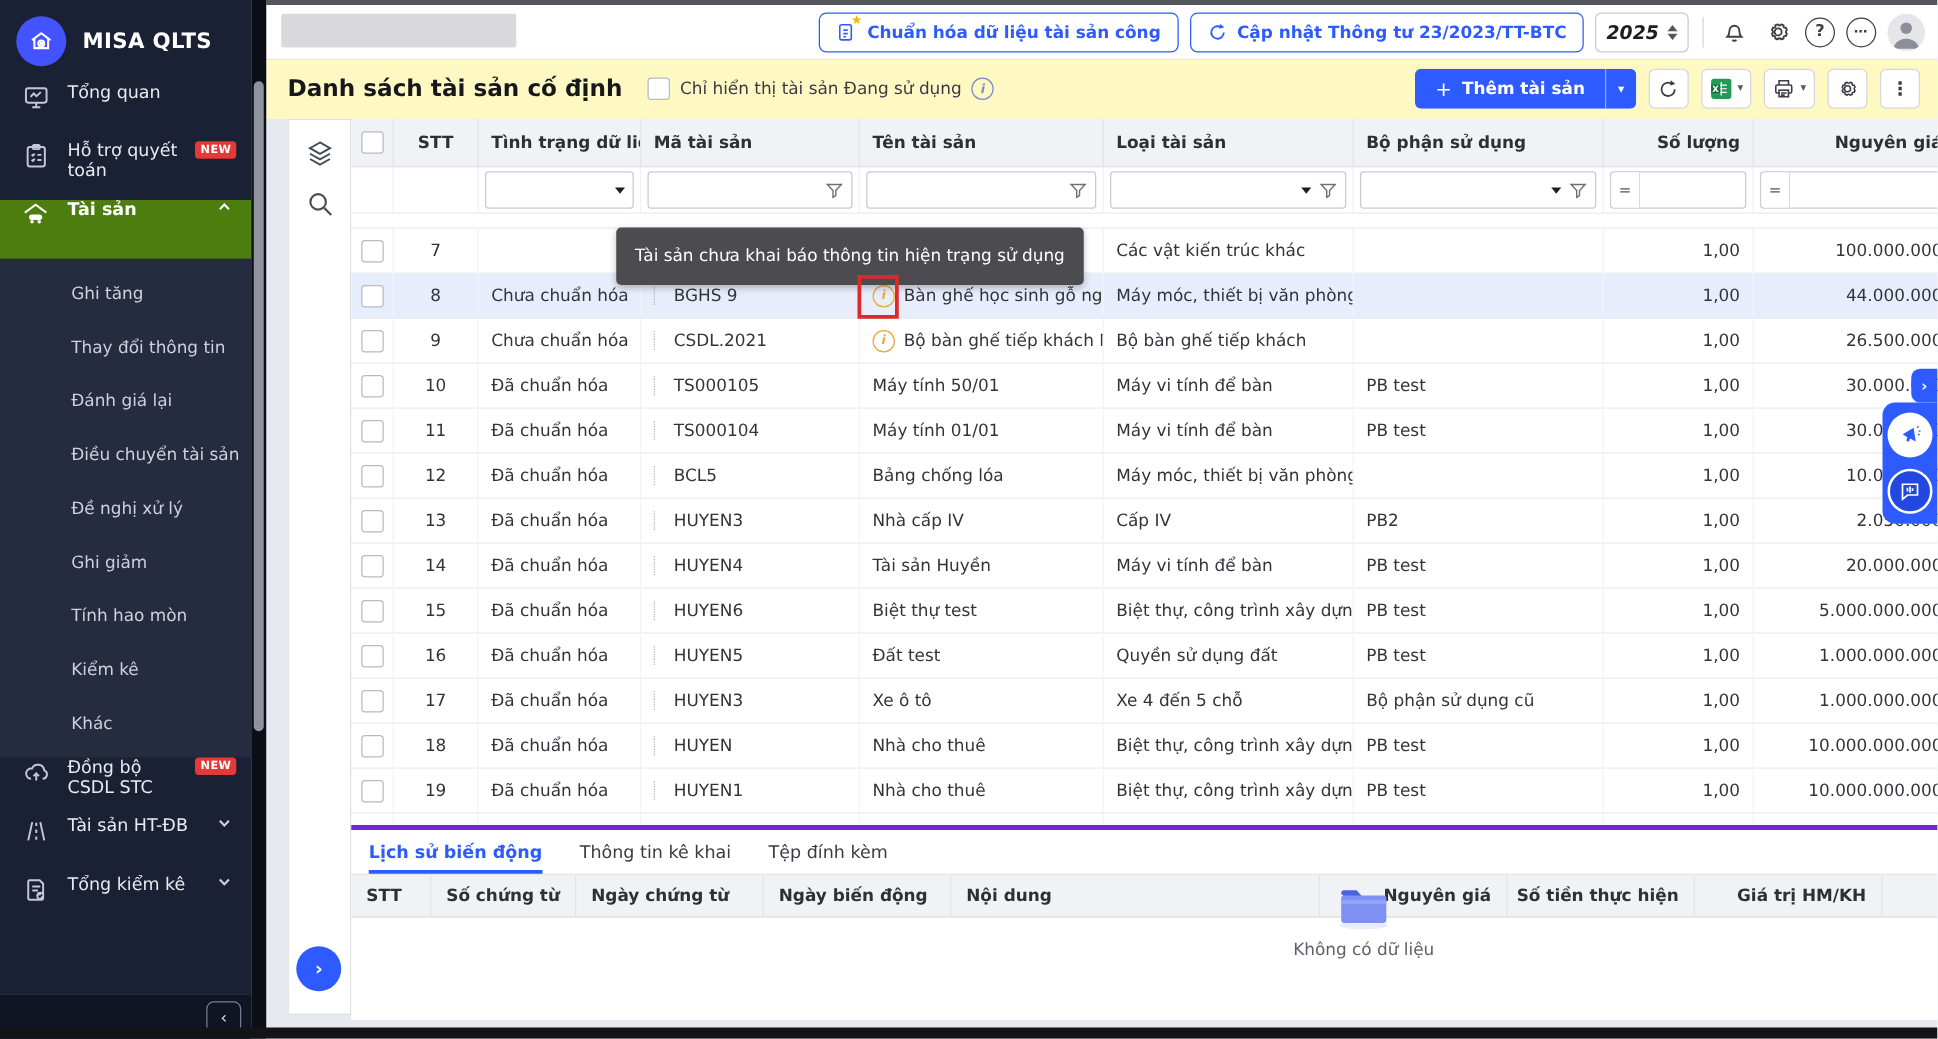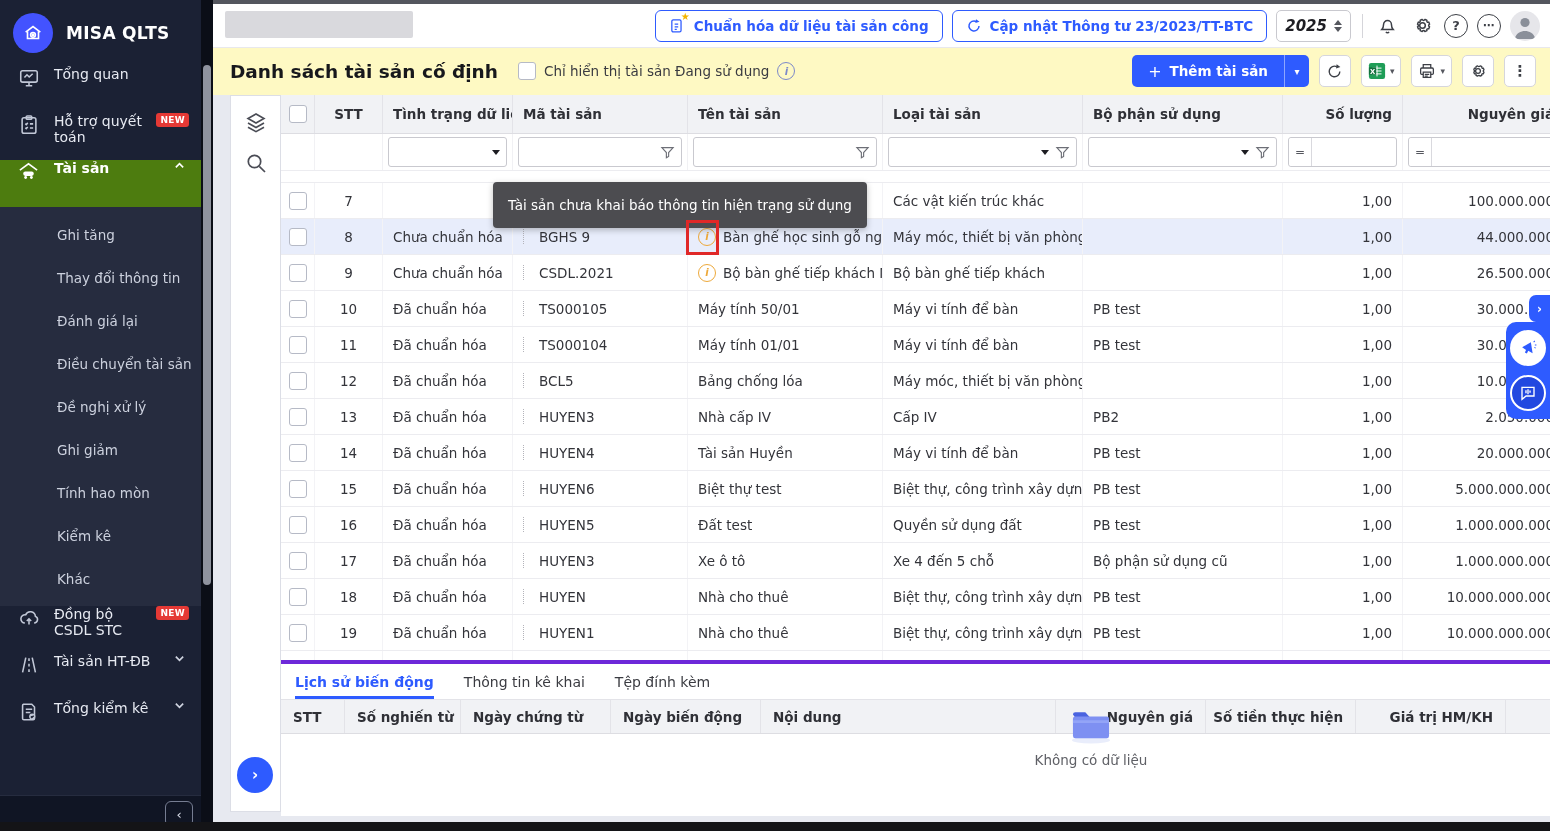--- a/index.html
+++ b/index.html
@@ -724,21 +724,21 @@
 
 <div class="abs bottom-panel">
   <div class="tabs">
     <div class="tab active">Lịch sử biến động</div>
     <div class="tab">Thông tin kê khai</div>
     <div class="tab">Tệp đính kèm</div>
   </div>
   <div class="bgrid">
     <div class="bhead">
         <div class="bc">STT</div>
-        <div class="bc">Số nghiến từ</div>
+        <div class="bc">Số chứng từ</div>
         <div class="bc">Ngày chứng từ</div>
         <div class="bc">Ngày biến động</div>
         <div class="bc">Nội dung</div>
         <div class="bc right">Nguyên giá</div>
         <div class="bc right">Số tiền thực hiện</div>
         <div class="bc right">Giá trị HM/KH</div>
         <div class="bc"></div>
       </div>
   </div>
   <div class="empty-state">

